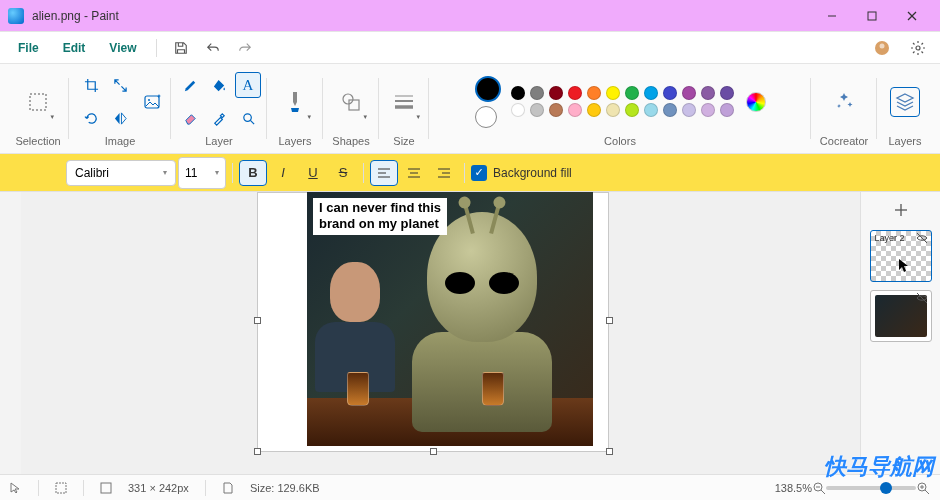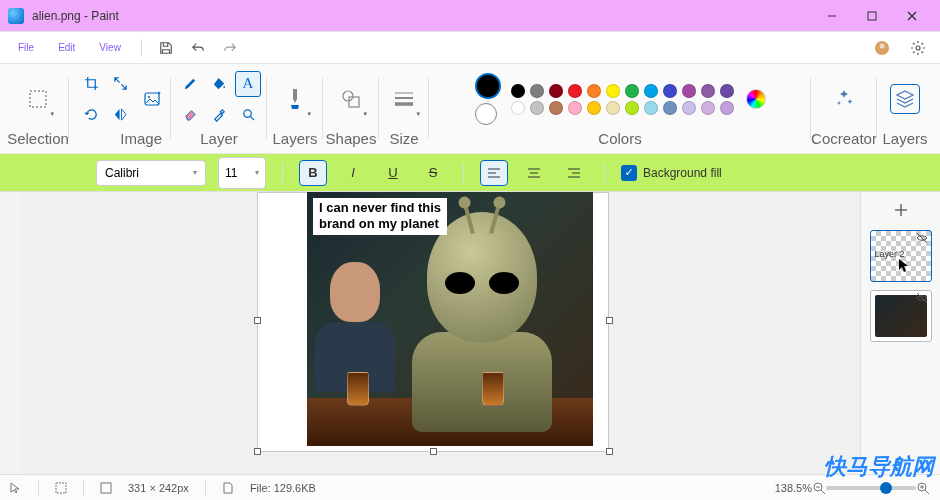--- a/index.html
+++ b/index.html
@@ -7,49 +7,49 @@
 
 
 .titlebar { height: 32px; background: #f0abfc; display: flex; align-items: center; padding: 0 8px; border-bottom: 1px solid #e5e5e5; }
 .titlebar .app-icon { width: 16px; height: 16px; margin-right: 8px; background: radial-gradient(circle at 30% 30%, #6cf, #06c); border-radius: 3px; }
 .titlebar .title { font-size: 12px; color: #333; flex: 0 0 auto; }
 .titlebar .spacer { flex: 1; }
 .titlebar .win-btn { width: 40px; height: 32px; display: flex; align-items: center; justify-content: center; color: #333; font-size: 10px; cursor: pointer; }
 
 
 .menubar { height: 32px; background: #fff; display: flex; align-items: center; padding: 0 8px; gap: 4px; border-bottom: 1px solid #e5e5e5; }
-.menubar .menu-item { padding: 4px 10px; font-size: 10px; color: #8b5cf6; cursor: pointer; border-radius: 3px; }
+.menubar .menu-item { padding: 4px 10px; font-size: 12px; color: #0f766e; cursor: pointer; border-radius: 3px; font-weight: bold; }
 .menubar .divider { width: 1px; height: 18px; background: #ddd; margin: 0 6px; }
 .menubar .icon-btn { width: 28px; height: 28px; display: flex; align-items: center; justify-content: center; cursor: pointer; border-radius: 3px; color: #555; }
 .menubar .right-icons { margin-left: auto; display: flex; gap: 8px; }
 
 
 .ribbon { height: 90px; background: #fafafa; display: flex; align-items: stretch; padding: 4px 10px; gap: 6px; border-bottom: 1px solid #e5e5e5; }
 .ribbon-group { display: flex; flex-direction: column; align-items: center; justify-content: space-between; padding: 2px 6px; position: relative; }
 .ribbon-group::after { content: ""; position: absolute; right: -3px; top: 10px; bottom: 10px; width: 1px; background: #e0e0e0; }
 .ribbon-group:last-child::after { display: none; }
-.ribbon-group .label { font-size: 15px; color: #666; margin-top: 2px; }
+.ribbon-group .label { font-size: 11px; color: #666; margin-top: 2px; }
 .group-body { flex: 1; display: flex; align-items: center; justify-content: center; gap: 4px; flex-wrap: wrap; }
 .tool-btn { width: 26px; height: 26px; display: flex; align-items: center; justify-content: center; border-radius: 3px; cursor: pointer; color: #0067c0; position:relative; }
 .tool-btn.large { width: 34px; height: 40px; }
 .tool-btn.selected { border: 1px solid #0067c0; background: #e6f2fb; }
 .tool-grid3 { display: grid; grid-template-columns: repeat(3, 26px); gap: 3px; }
 
 .colors-box { display: flex; align-items: center; gap: 10px; }
 .current-colors { display: flex; flex-direction: column; gap: 4px; }
 .color-circle { width: 22px; height: 22px; border-radius: 50%; border: 1.5px solid #888; cursor: pointer; }
 .color-circle.main { width: 26px; height: 26px; border: 2.5px solid #0067c0; }
 .palette { display: grid; grid-template-columns: repeat(12, 16px); gap: 3px; }
 .palette .sw { width: 14px; height: 14px; border-radius: 50%; cursor: pointer; border: 1px solid rgba(0,0,0,0.15); }
 .rainbow { width: 20px; height: 20px; border-radius: 50%; background: conic-gradient(red,orange,yellow,lime,cyan,blue,magenta,red); cursor:pointer; border:1px solid #ccc;}
 
 .ribbon-icon { width:30px; height:30px; display:flex; align-items:center; justify-content:center; color:#4a7db8; border-radius:4px; cursor:pointer;}
 
 
-.text-toolbar { height: 38px; background: #bef264; display: flex; align-items: center; padding: 0 96px; gap: 12px; border-bottom: 1px solid #e0e0e0; }
+.text-toolbar { height: 38px; background: #fde047; display: flex; align-items: center; padding: 0 66px; gap: 2px; border-bottom: 1px solid #e0e0e0; }
 .font-select { width: 110px; height: 26px; border: 1px solid #ccc; border-radius: 4px; padding: 0 8px; font-size: 12px; display:flex; align-items:center; justify-content:space-between; background:#fff; cursor:pointer;}
 .size-select { width: 48px; height: 32px; border: 1px solid #ccc; border-radius: 4px; padding: 0 6px; font-size: 12px; display:flex; align-items:center; justify-content:space-between; background:#fff; cursor:pointer;}
 .tt-btn { width: 28px; height: 26px; display:flex; align-items:center; justify-content:center; border:1px solid transparent; border-radius:4px; cursor:pointer; font-size:13px; color:#333;}
 .tt-btn.active{border:1px solid #0067c0; background:#e6f2fb;}
 .tt-sep { width:1px; height:20px; background:#ddd; margin:0 4px;}
 .checkbox { width:16px; height:16px; background:#0067c0; border-radius:3px; display:flex; align-items:center; justify-content:center; color:#fff; font-size:11px;}
 .cb-label{font-size:12px; color:#333; margin-left:6px;}
 
 
 .workspace { position: relative; flex:1; display:flex; background:#f0f0f0;}
@@ -57,21 +57,21 @@
 .canvas-bg { position:absolute; left:236px; top:0; width:352px; height:260px; background:#fff; border:1px solid #c8c8c8;}
 .canvas-img { position:absolute; left:286px; top:0; width:286px; height:254px; background:linear-gradient(135deg,#1a2830,#2a3a35 40%,#3a2818 100%); overflow:hidden;}
 .handle { position:absolute; width:7px; height:7px; background:#fff; border:1px solid #666;}
 .text-box { position:absolute; left:292px; top:6px; background:#fff; padding:2px 6px; font-size:13px; font-weight:600; line-height:1.25; color:#000; max-width:160px;}
 
 
 .layers { width:80px; background:#f7f7f7; border-left:1px solid #e0e0e0; display:flex; flex-direction:column; align-items:center; padding:6px; gap:8px;}
 .add-layer { width:24px; height:24px; border-radius:4px; display:flex; align-items:center; justify-content:center; color:#555; cursor:pointer;}
 .layer-thumb { width:62px; height:52px; border:1px solid #bbb; border-radius:3px; background:#fff; position:relative; cursor:pointer;}
 .layer-thumb.active{border:1.5px solid #0067c0;}
-.layer-thumb .lname { position:absolute; top:18px; left:4px; font-size:9px; color:#333;}
+.layer-thumb .lname { position:absolute; top:2px; left:4px; font-size:9px; color:#333;}
 .layer-thumb .vis { position:absolute; top:1px; right:1px; width:14px; height:14px; color:#555; font-size:10px;}
 .checker { background-image: linear-gradient(45deg,#ccc 25%,transparent 25%),linear-gradient(-45deg,#ccc 25%,transparent 25%),linear-gradient(45deg,transparent 75%,#ccc 75%),linear-gradient(-45deg,transparent 75%,#ccc 75%); background-size:10px 10px; background-position:0 0,0 5px,5px -5px,-5px 0;}
 .layer-img{position:absolute; inset:4px; background:linear-gradient(135deg,#1a2830,#3a2818); border-radius:2px;}
 
 
 .statusbar { position:absolute; bottom:0; left:0; right:0; height:26px; background:#fbfbfb; border-top:1px solid #e0e0e0; display:flex; align-items:center; padding:0 10px; font-size:11px; color:#555; gap:16px;}
 .statusbar .sb-sep{width:1px; height:16px; background:#ddd;}
 .statusbar .right{margin-left:auto; display:flex; align-items:center; }
 .zoom-slider{width:90px; height:4px; background:#ccc; border-radius:2px; position:relative;}
 .zoom-slider .knob{position:absolute; left:60%; top:-4px; width:12px; height:12px; background:#0067c0; border-radius:50%;}
@@ -173,21 +173,21 @@
       <div class="tool-btn large">
           <svg width="22" height="22">
             <rect x="3" y="3" width="16" height="16" fill="none" stroke="#555" stroke-dasharray="2 2"></rect>
           </svg>
           <span class="caret">▾</span>
         </div>
     </div>
     <div class="label">Selection</div>
   </div>
 
-  <div class="ribbon-group" style="width:96px;align-items:flex-end;">
+  <div class="ribbon-group" style="width:96px;">
     <div class="group-body tool-grid3">
       <div class="tool-btn">
           <svg width="15" height="15" viewBox="0 0 16 16">
             <path fill="none" stroke="#0067c0" stroke-width="1.3" d="M4 1v11h11 M1 4h11v11"></path>
           </svg>
         </div>
       <div class="tool-btn">
           <svg width="15" height="15" viewBox="0 0 16 16">
             <path fill="none" stroke="#0067c0" stroke-width="1.3" d="M2 6V2h4 M14 10v4h-4 M2 2l5 5 M14 14l-5-5"></path>
           </svg>
@@ -481,21 +481,21 @@
         <rect x="1" y="1" width="10" height="10" fill="none" stroke="#777"></rect>
       </svg>
     </span>
   <span>331 × 242px</span>
   <span class="sb-sep"></span>
   <span>
       <svg width="12" height="12">
         <path fill="none" stroke="#777" d="M2 1h6l2 2v8H2z"></path>
       </svg>
     </span>
-  <span>File: 129.6KB</span>
+  <span>Size: 129.6KB</span>
   <div class="right">
     <span>138.5%</span>
     <span style="cursor:pointer;">
         <svg width="14" height="14">
           <circle cx="6" cy="6" r="4" fill="none" stroke="#777"></circle>
           <line x1="4" y1="6" x2="8" y2="6" stroke="#777"></line>
           <line x1="9" y1="9" x2="13" y2="13" stroke="#777"></line>
         </svg>
       </span>
     <div class="zoom-slider">

